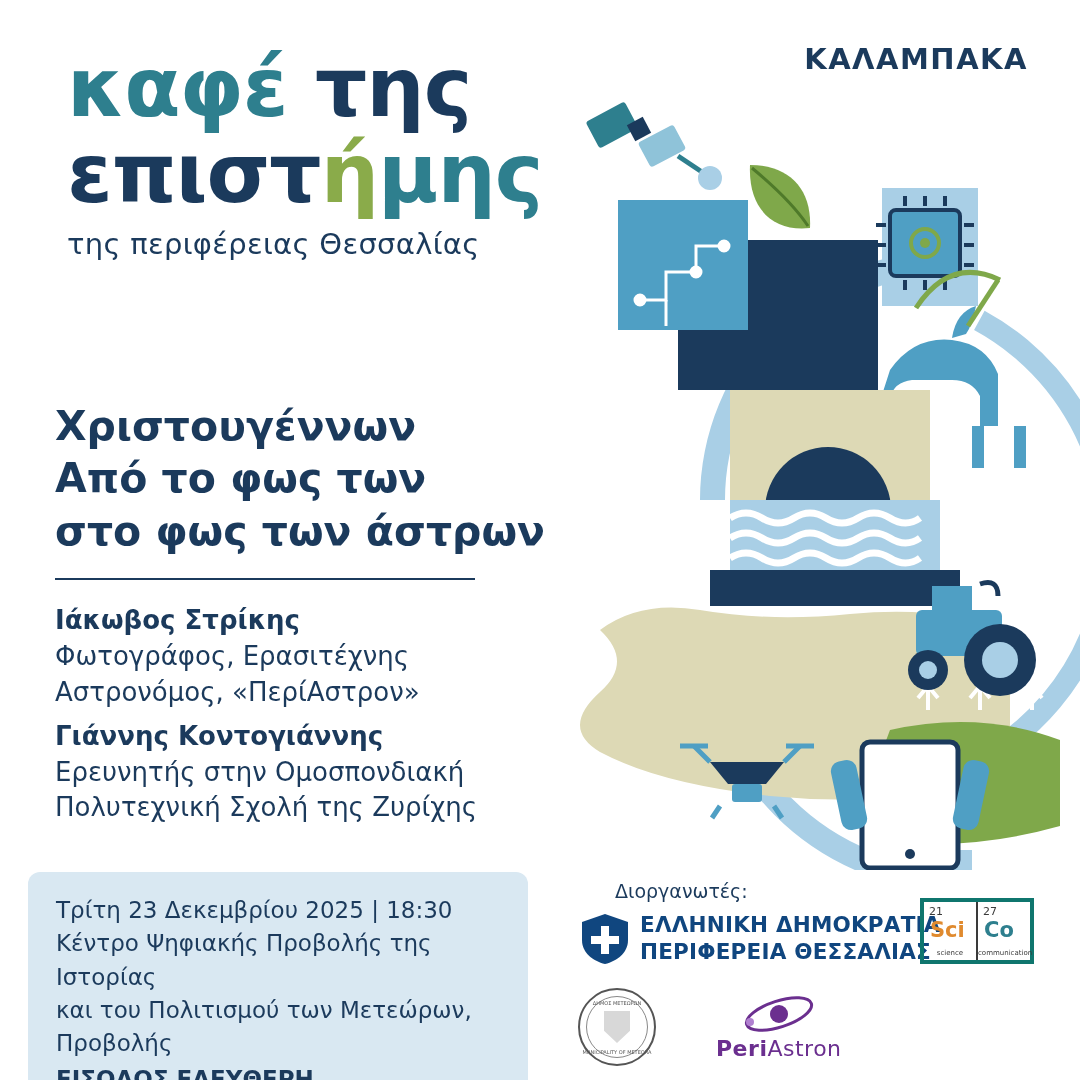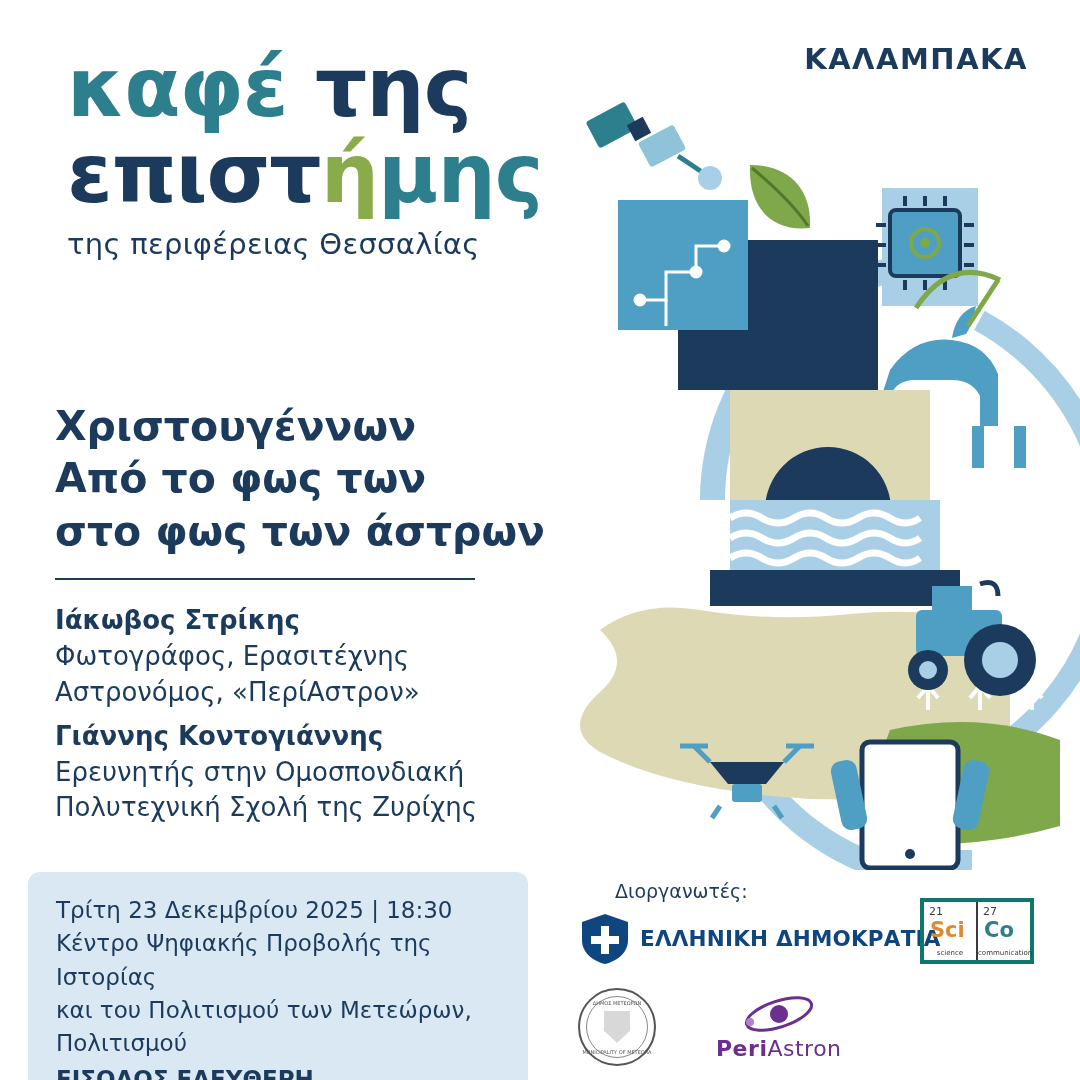--- a/index.html
+++ b/index.html
@@ -392,34 +392,35 @@
       <div class="sp-name">Γιάννης Κοντογιάννης</div>
       <div class="sp-role">Ερευνητής στην Ομοσπονδιακή</div>
       <div class="sp-role">Πολυτεχνική Σχολή της Ζυρίχης</div>
     </div>
   </div>
 
   <div class="infobox">
     <div>Τρίτη 23 Δεκεμβρίου 2025 | 18:30</div>
     <div>Κέντρο Ψηφιακής Προβολής της Ιστορίας</div>
     <div>και του Πολιτισμού των Μετεώρων,</div>
-    <div>Πολιτισμού</div>
+    <div>Προβολής</div>
     <span class="free">ΕΙΣΟΔΟΣ ΕΛΕΥΘΕΡΗ</span>
   </div>
 
   <div class="org-label">Διοργανωτές:</div>
 
   <div class="org-row1">
     <svg width="54" height="54" viewBox="0 0 54 54">
       <path d="M27 2 L50 10 V28 C50 41 39 49 27 52 C15 49 4 41 4 28 V10 Z" fill="#10467f"></path>
       <rect x="23" y="14" width="8" height="28" fill="#ffffff"></rect>
       <rect x="13" y="24" width="28" height="8" fill="#ffffff"></rect>
     </svg>
     <div class="gov-text">
       <div>ΕΛΛΗΝΙΚΗ ΔΗΜΟΚΡΑΤΙΑ</div>
+      <div>ΠΕΡΙΦΕΡΕΙΑ ΘΕΣΣΑΛΙΑΣ</div>
     </div>
   </div>
 
   <div class="scico">
     <div class="cell">
       <span class="num">21</span>
       <span class="sym">Sci</span>
       <span class="nm">science</span>
     </div>
     <div class="cell">

